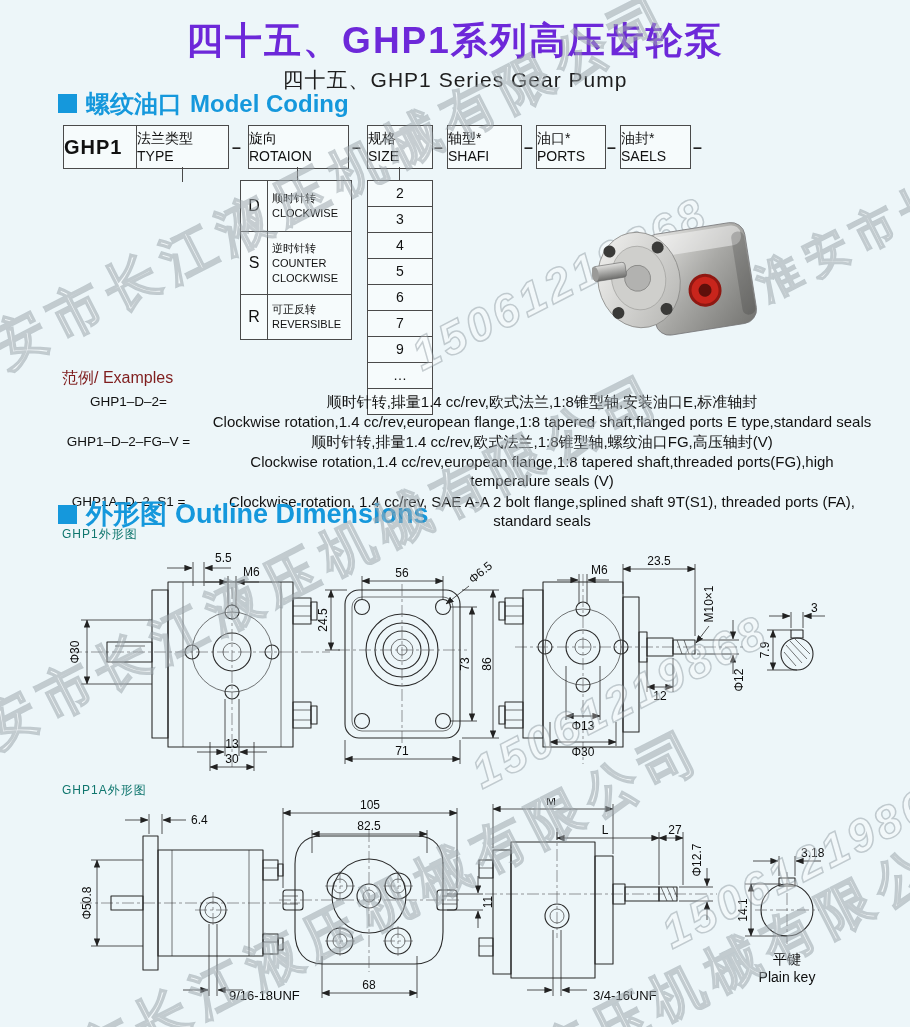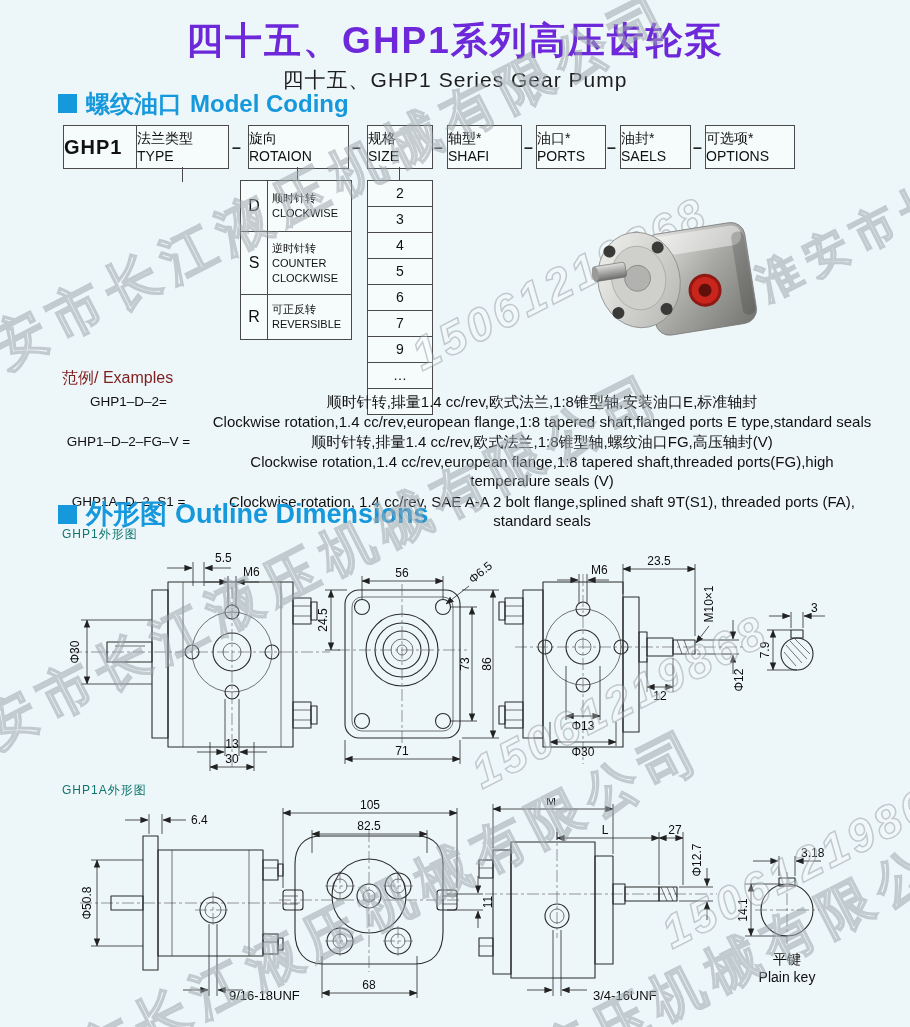--- a/index.html
+++ b/index.html
@@ -96,24 +96,20 @@
     <div>SHAFI</div>
   </div>
   <div class="box hdr" style="left:536px;width:68px">
     <div>油口*</div>
     <div>PORTS</div>
   </div>
   <div class="box hdr" style="left:620px;width:69px">
     <div>油封*</div>
     <div>SAELS</div>
   </div>
-  <div class="box hdr" style="left:705px;width:88px">
-    <div>可选项*</div>
-    <div>OPTIONS</div>
-  </div>
   <span class="dash" style="left:232px">–</span>
   <span class="dash" style="left:352px">–</span>
   <span class="dash" style="left:434px">–</span>
   <span class="dash" style="left:524px">–</span>
   <span class="dash" style="left:607px">–</span>
   <span class="dash" style="left:693px">–</span>
 
   <div class="conn" style="left:182px;top:167px;height:15px"></div>
   <div class="conn" style="left:297px;top:167px;height:13px"></div>
   <div class="conn" style="left:399px;top:167px;height:13px"></div>

